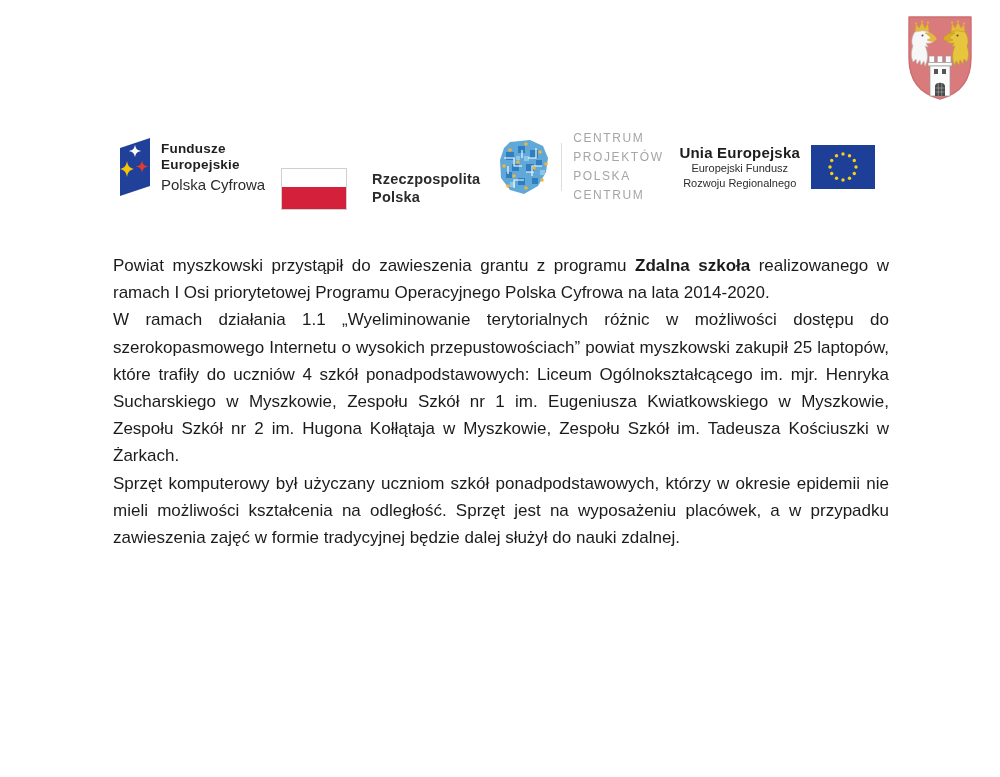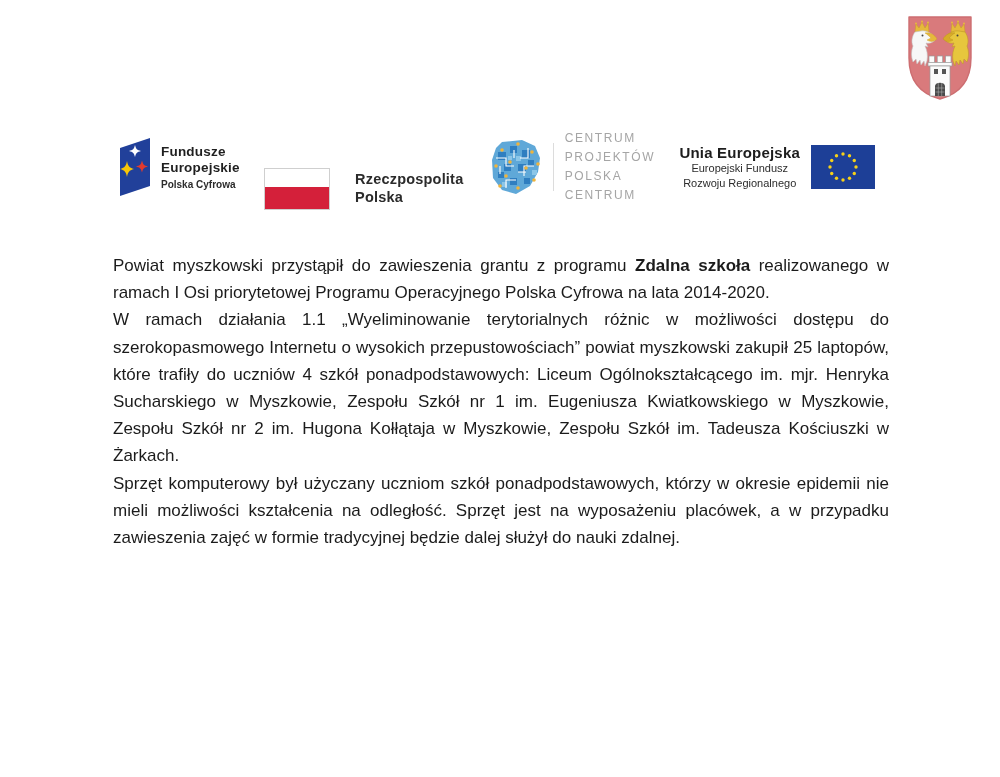--- a/index.html
+++ b/index.html
@@ -13,21 +13,21 @@
   .coat{position:absolute;top:12px;right:24px;width:72px;height:90px;}
 
   
   .logos{
     position:absolute;top:128px;left:118px;width:757px;height:78px;
     display:flex;align-items:center;justify-content:space-between;
   }
   .logo{display:flex;align-items:center;}
   .fe{gap:9px;align-items:center;}
   .fe-title{font-size:13.5px;font-weight:bold;color:#1f1f1f;line-height:1.18;letter-spacing:.2px;}
-  .fe-sub{font-size:10px;color:#2c2c2c;margin-top:4px;font-weight:bold;}
+  .fe-sub{font-size:15px;color:#2c2c2c;margin-top:4px;}
   .rp{gap:25px;margin-top:44px;}
   .rp-title{font-size:14.5px;font-weight:600;color:#2b2b2b;line-height:1.22;letter-spacing:.2px;}
   .cppc{gap:11px;}
   .cppc-divider{width:1px;height:48px;background:#dcdcdc;}
   .cppc-line{font-size:12px;letter-spacing:1.6px;color:#a5a5a5;line-height:1.6;font-weight:500;}
   .eu{gap:11px;}
   .eu-text{text-align:center;}
   .eu-title{font-size:15px;font-weight:bold;color:#1d1d1d;letter-spacing:.2px;}
   .eu-sub{font-size:11px;color:#2c2c2c;font-weight:500;line-height:1.3;}
   .eu-sub:first-of-type{margin-top:2px;}

